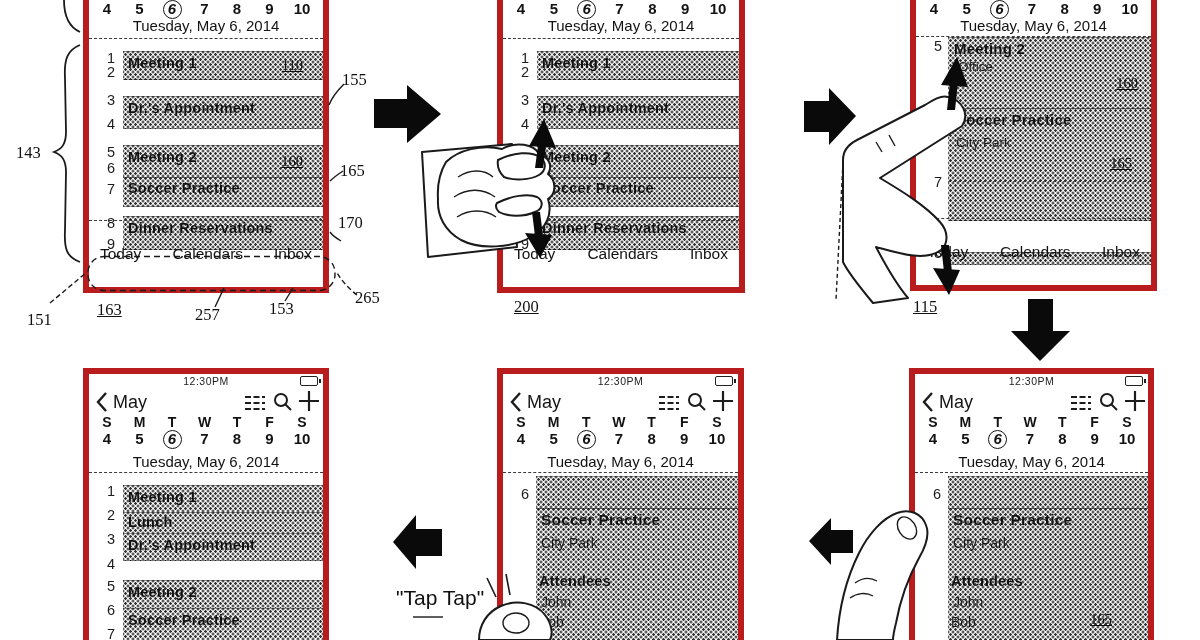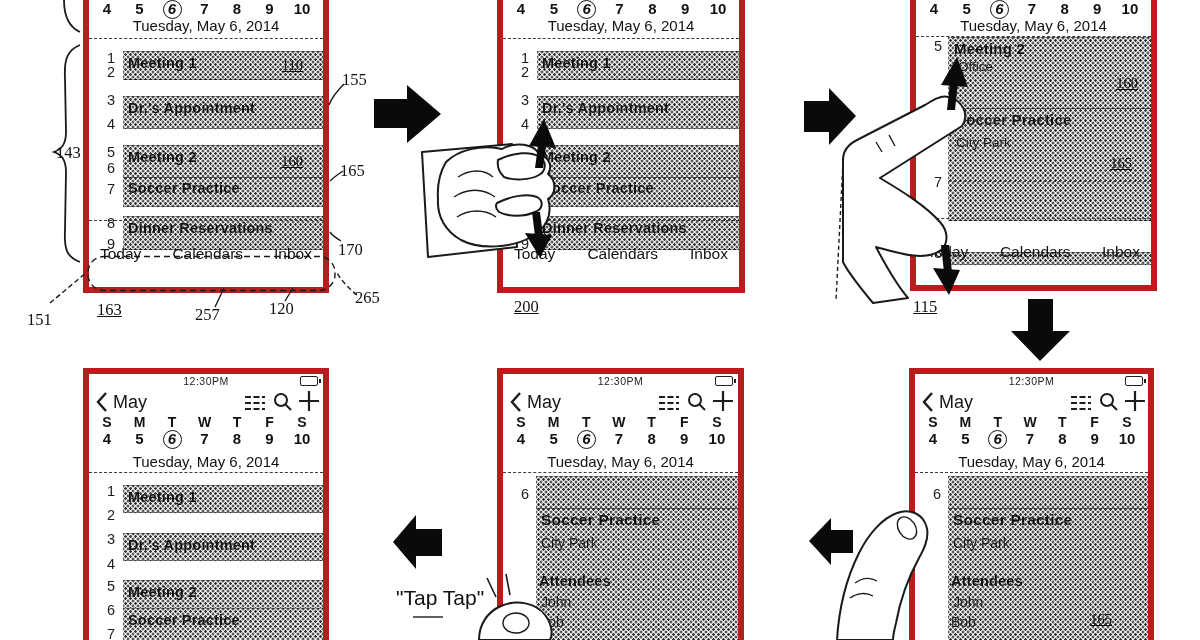--- a/index.html
+++ b/index.html
@@ -218,20 +218,23 @@
     <span class="hr" style="top:109px">1</span>
     <span class="hr" style="top:133px">2</span>
     <span class="hr" style="top:157px">3</span>
     <span class="hr" style="top:182px">4</span>
     <span class="hr" style="top:204px">5</span>
     <span class="hr" style="top:228px">6</span>
     <span class="hr" style="top:252px">7</span>
     <div class="ev ht" style="top:111px;height:26px;">
       <span class="et">Meeting 1</span>
     </div>
+    <div class="ev ht" style="top:138px;height:20px;">
+      <span class="et" style="top:1px;">Lunch</span>
+    </div>
     <div class="ev ht" style="top:159px;height:26px;">
       <span class="et">Dr.'s Appointment</span>
     </div>
     <div class="ev ht" style="top:206px;height:27px;">
       <span class="et">Meeting 2</span>
     </div>
     <div class="ev ht" style="top:234px;height:35px;">
       <span class="et">Soccer Practice</span>
     </div>
   </div>
@@ -404,26 +407,26 @@
       <path fill="none" stroke-width="1.4" d="M413 617 L443 617"></path>
     </g>
 
     <g stroke="#1a1a1a" stroke-width="2" stroke-linejoin="round" fill="#fff">
       <path d="M837 640 C839 606 847 577 859 553 C869 533 883 518 897 513 C910 508 922 514 926 525 C930 535 926 546 919 558 C908 578 900 601 896 623 C894 631 893 636 893 640 Z"></path>
       <ellipse cx="907" cy="528" rx="8.5" ry="12" transform="rotate(-33 907 528)" fill="none" stroke-width="1.4"></ellipse>
       <path fill="none" stroke-width="1.4" d="M855 583 C862 578 870 577 877 581 M850 598 C857 593 866 592 873 596"></path>
     </g>
   </svg>
 
-  <div class="plabel" style="left:16px;top:143px;margin-left:40px;">143</div>
+  <div class="plabel" style="left:16px;top:143px;">143</div>
   <div class="plabel" style="left:342px;top:70px;">155</div>
   <div class="plabel" style="left:340px;top:161px;">165</div>
-  <div class="plabel" style="left:338px;top:240px;">170</div>
+  <div class="plabel" style="left:338px;top:213px;">170</div>
   <div class="plabel" style="left:27px;top:310px;">151</div>
   <div class="plabel u" style="left:97px;top:300px;">163</div>
   <div class="plabel" style="left:195px;top:305px;">257</div>
-  <div class="plabel" style="left:269px;top:299px;">120</div>
+  <div class="plabel" style="left:269px;top:299px;">153</div>
   <div class="plabel" style="left:355px;top:288px;">265</div>
   <div class="plabel u" style="left:514px;top:297px;">200</div>
   <div class="plabel u" style="left:913px;top:297px;">115</div>
   <div class="taplbl" style="left:396px;top:586px;">"Tap Tap"</div>
 
 </div>
 
 </body></html>

